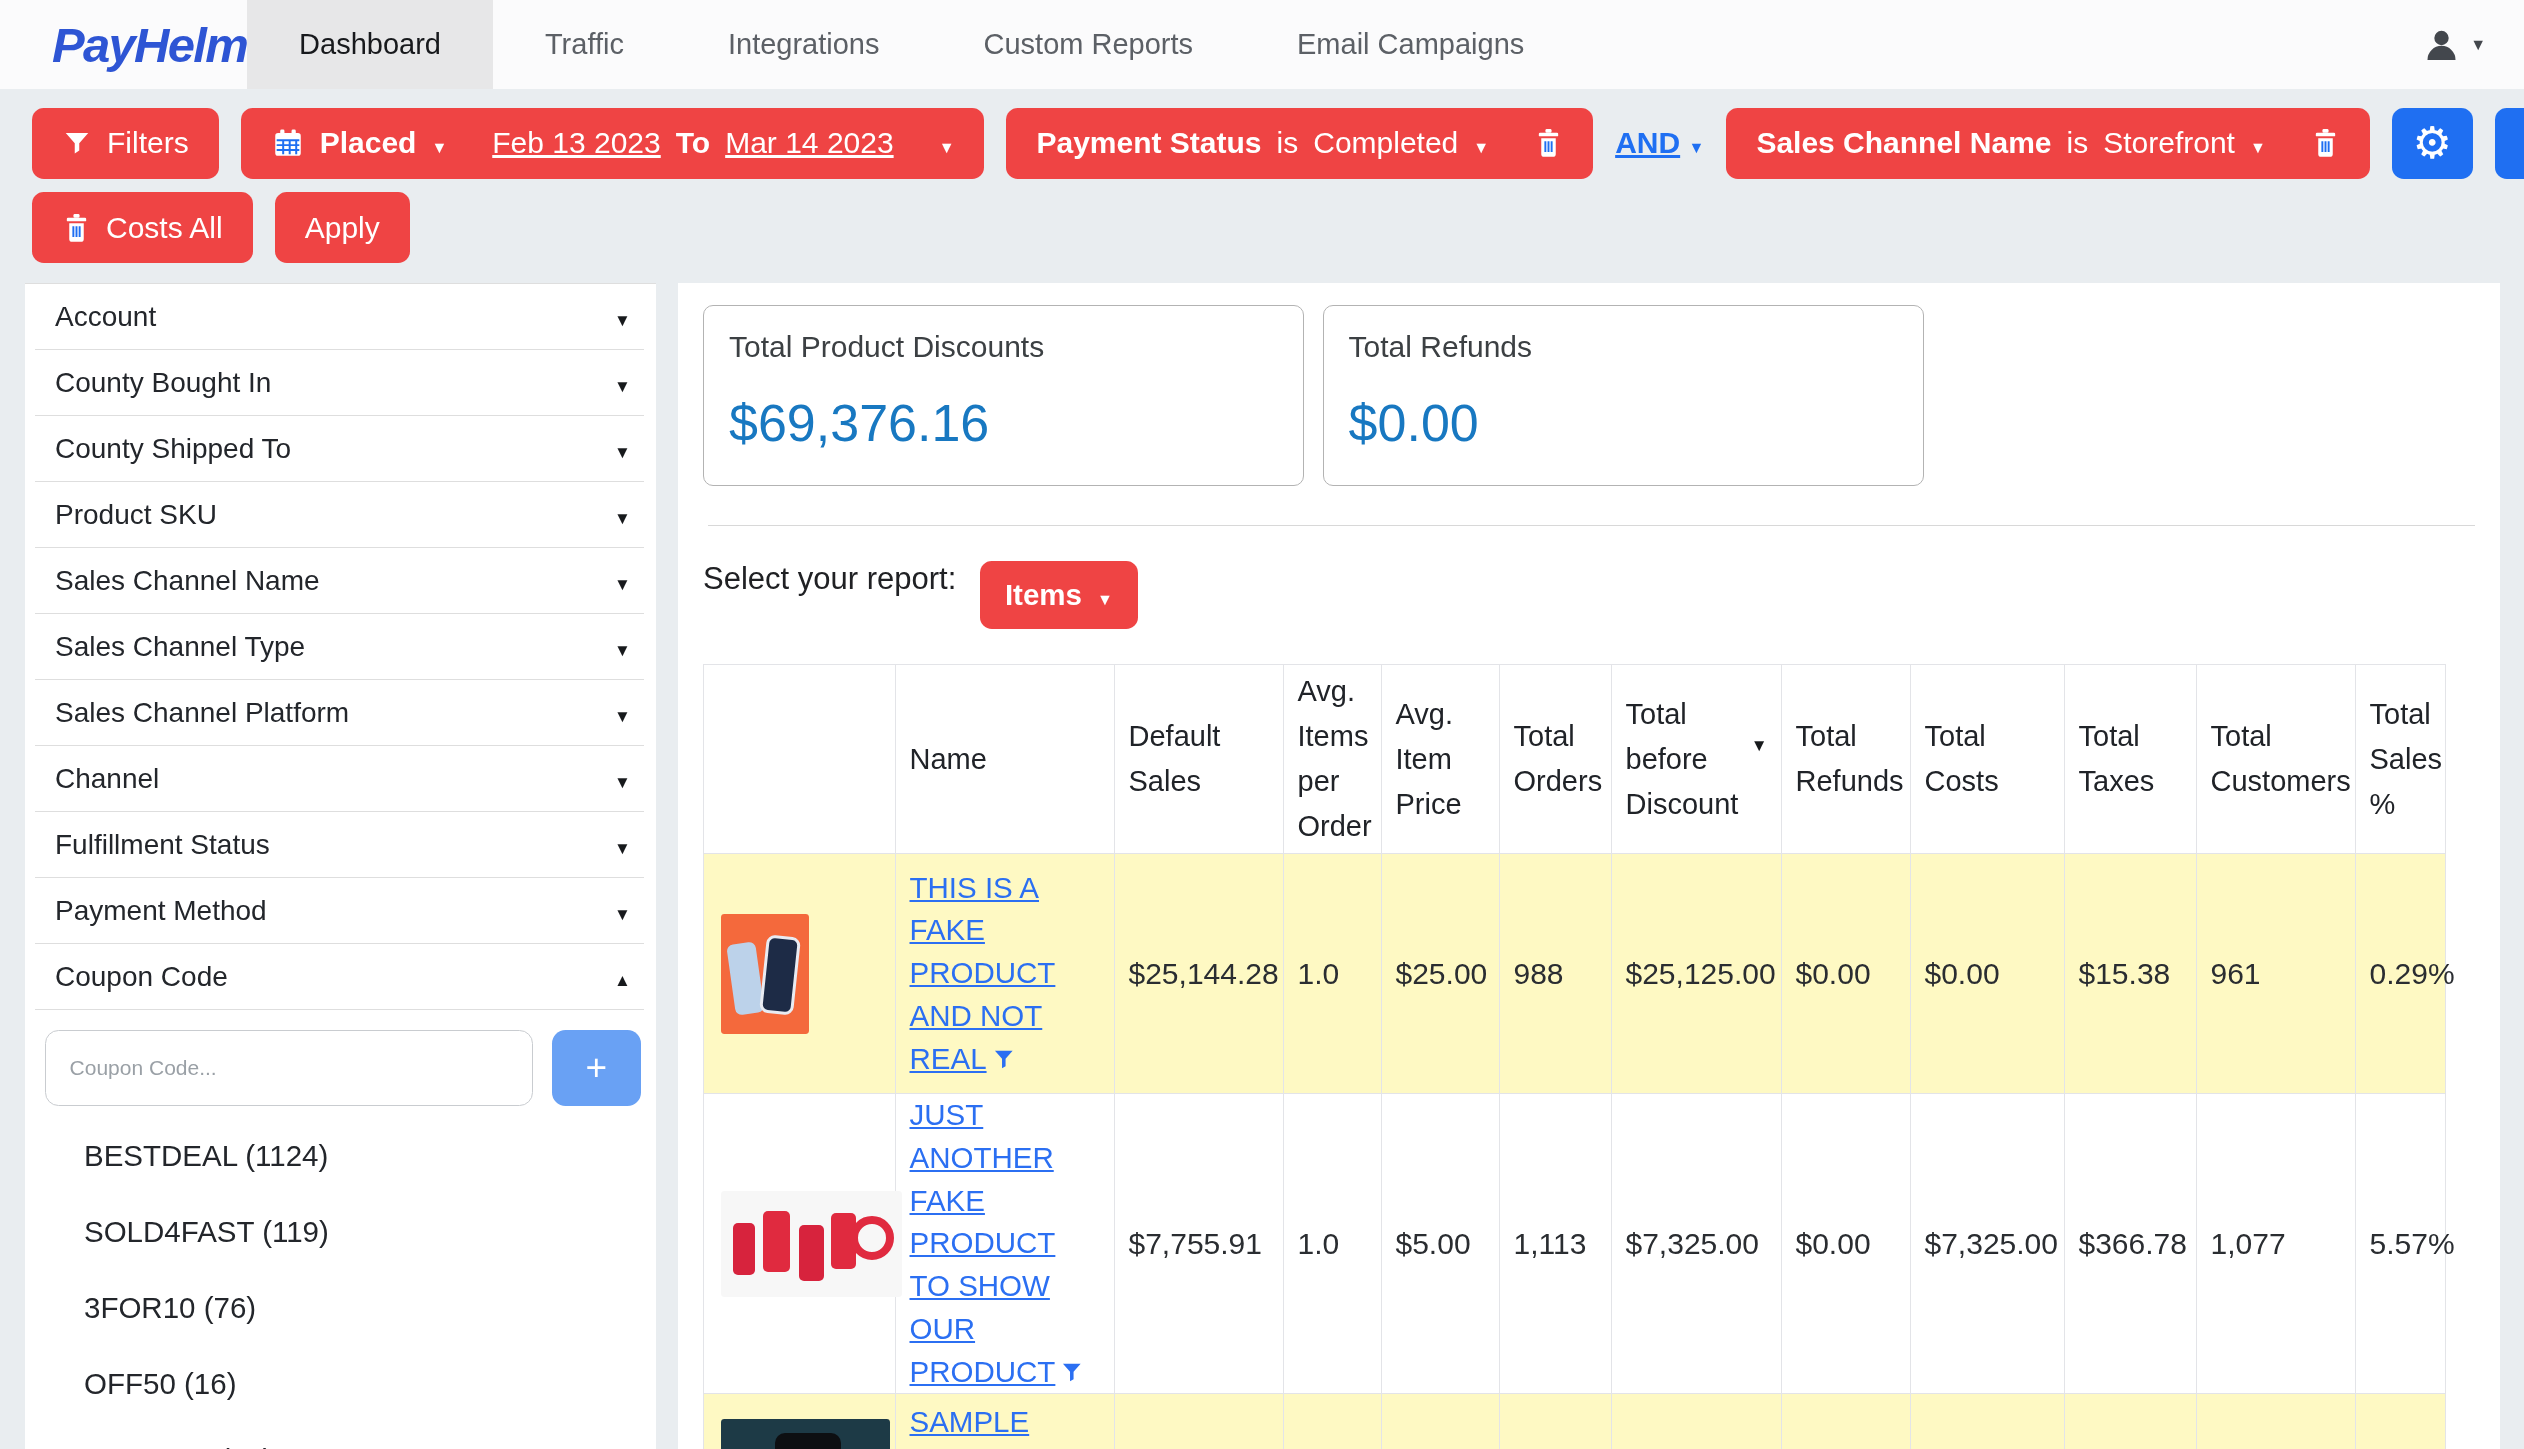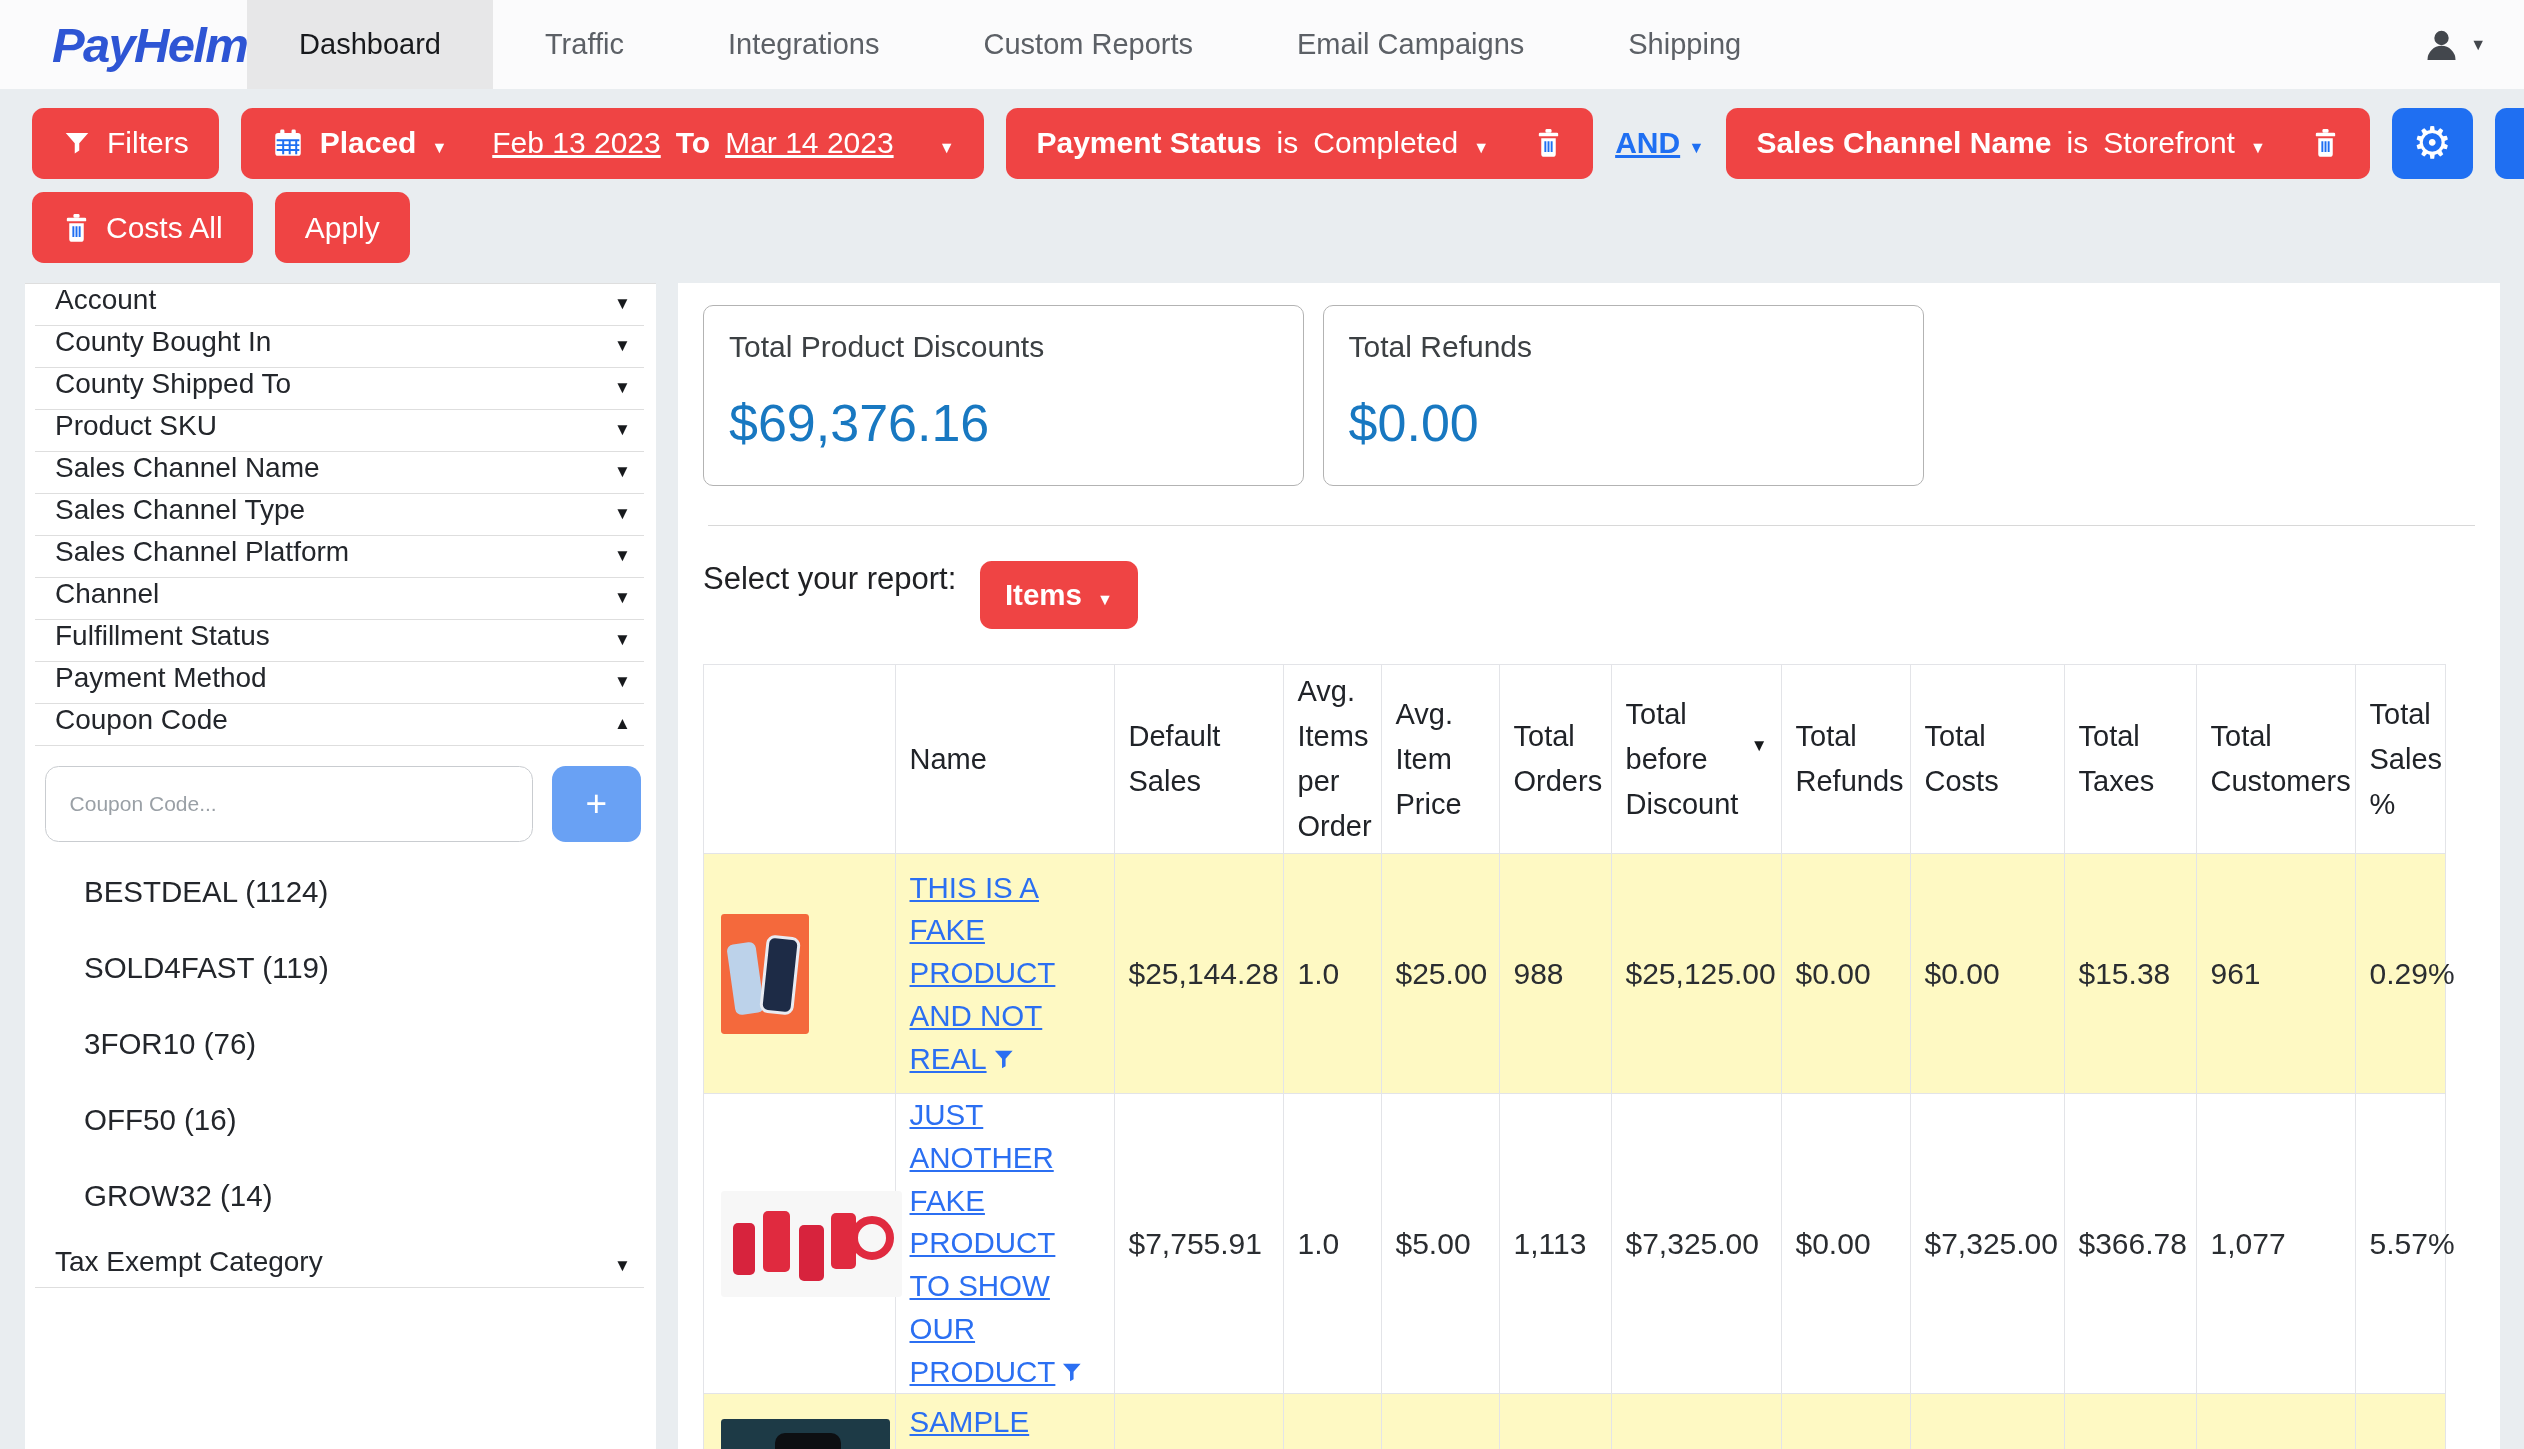--- a/index.html
+++ b/index.html
@@ -33,21 +33,21 @@
   .car-down::before { content:"▼"; font-size:18.6px; }
   .car-down.sm::before { font-size:16px; }
   .car-up::before { content:"▲"; font-size:18.6px; }
   .gear-glyph { color:#fff; font-size:44px; line-height:1; }
 
   
   .content { display:flex; align-items:flex-start; gap:22px; padding:20px 25px 0 25px; }
 
   
   .sidebar { width:631px; background:#fff; border-top:0.8px solid #dedede; height:1266px; padding:0 11.8px 0 10px; }
-  .side-item { height:42px; display:flex; align-items:flex-start; justify-content:space-between;
+  .side-item { height:66px; display:flex; align-items:center; justify-content:space-between;
                font-size:28px; color:#23262b; border-bottom:0.8px solid #dedede; padding:0 13.5px 0 20px; cursor:pointer; }
   .side-item .car-down::before { font-size:17px; color:#17191c; }
   .side-item .car-up::before { font-size:17px; color:#17191c; }
   .coupon-box { padding:20px 3.4px 3.4px 10px; }
   .coupon-row { display:flex; gap:18.6px; }
   .coupon-input { flex:1; height:76px; border:1.7px solid #c9ccd0; border-radius:13.5px; font-size:21px;
                   padding:0 23.6px; color:#444; outline:none; font-family:"Liberation Sans", sans-serif; }
   .coupon-input::placeholder { color:#9aa0a6; }
   .plus-btn { width:89px; height:76px; background:#69a1f4; color:#fff; border:none; border-radius:13.5px;
               font-size:37px; display:flex; align-items:center; justify-content:center; cursor:pointer; }
@@ -114,23 +114,20 @@
         <span>Traffic</span>
       </div>
     <div class="tab">
         <span>Integrations</span>
       </div>
     <div class="tab">
         <span>Custom Reports</span>
       </div>
     <div class="tab">
         <span>Email Campaigns</span>
-      </div>
-    <div class="tab">
-        <span>Shipping</span>
       </div>
   </div>
   <div class="nav-right">
     <span>
       <svg width="41" height="41" viewBox="0 0 24 24">
           <circle cx="12" cy="8.2" r="4.2" fill="#43474d"></circle>
           <path d="M3.8 21a8.2 8.2 0 0 1 16.4 0z" fill="#43474d"></path>
         </svg>
     </span>
     <span class="car-down sm" style="color:#43474d;"></span>

